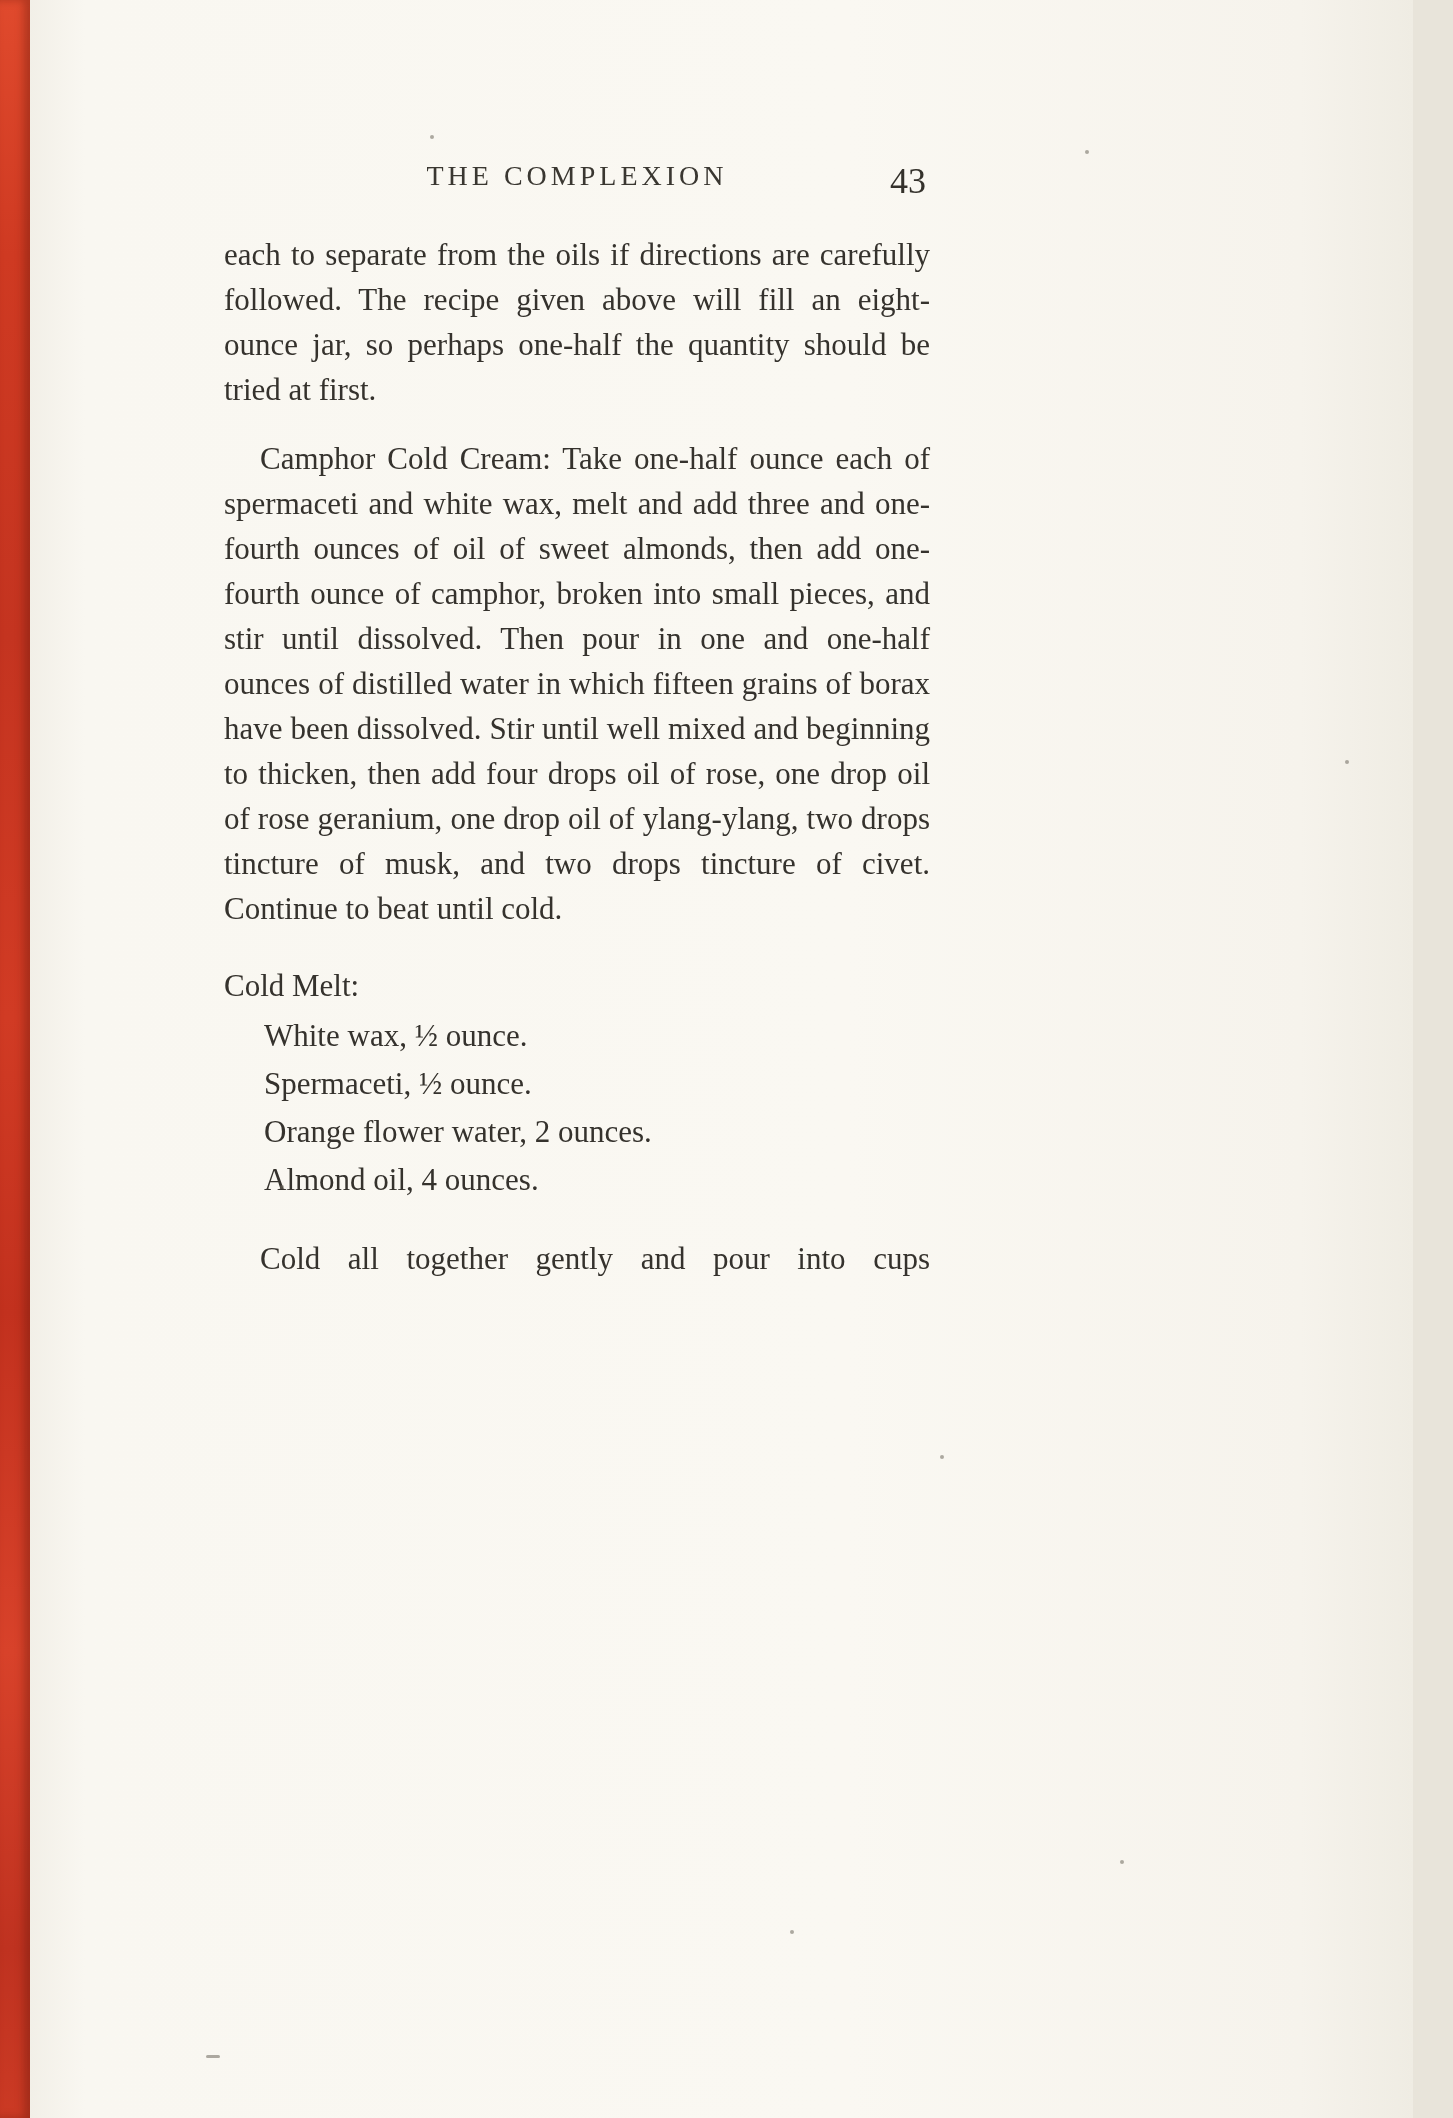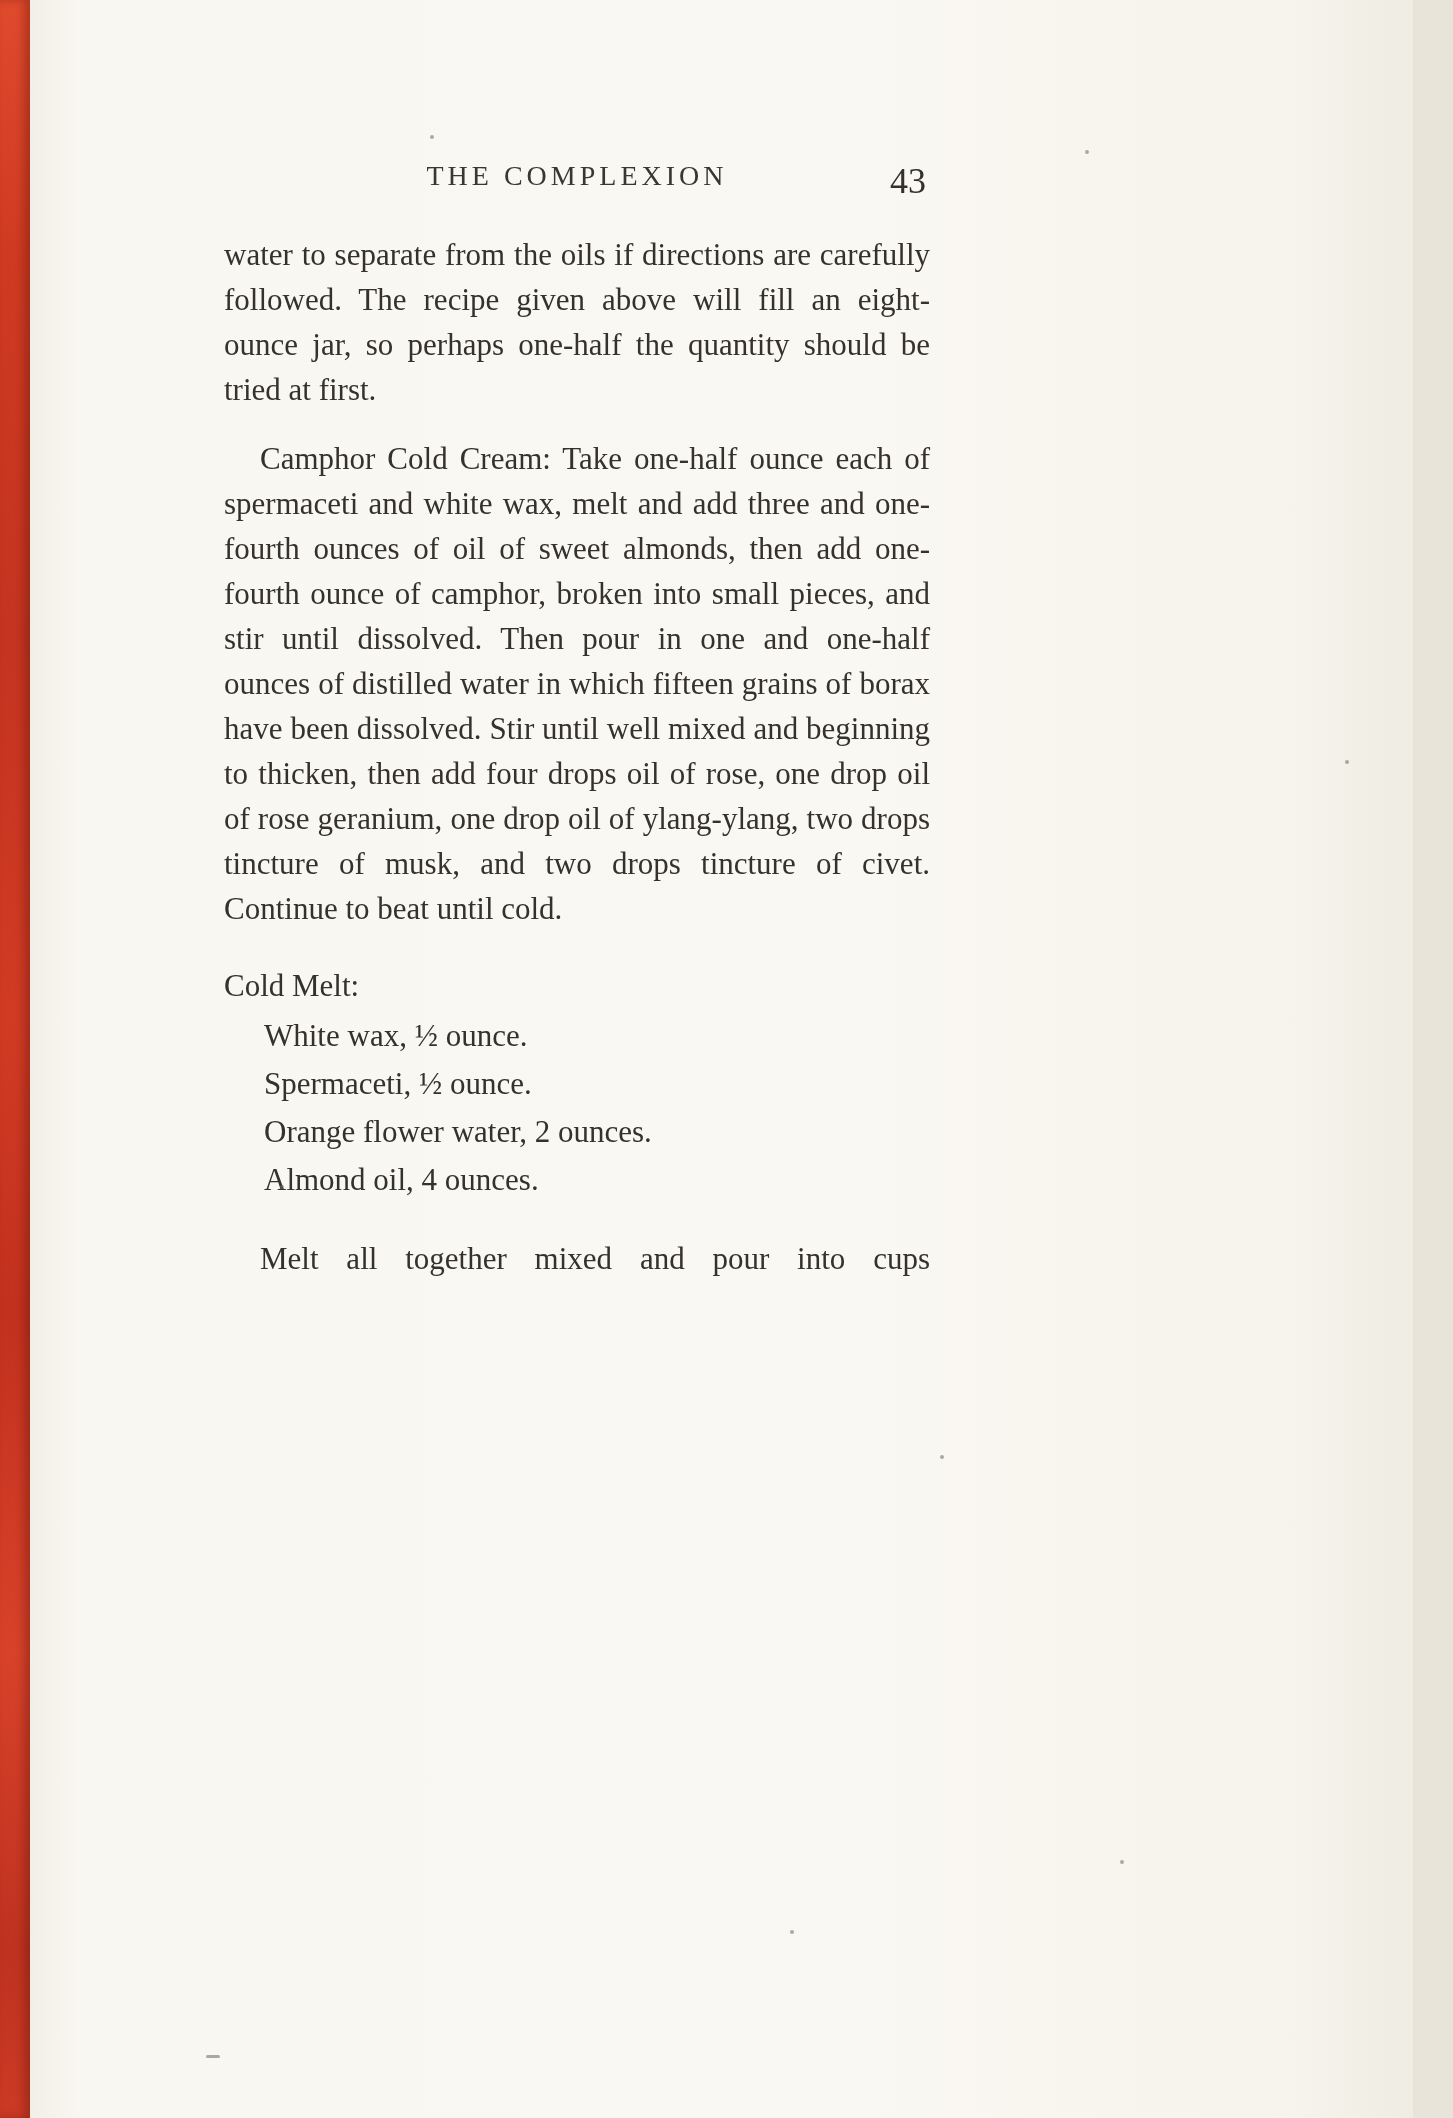--- a/index.html
+++ b/index.html
@@ -109,34 +109,34 @@
 
   <div class="text-block">
 
     <div class="running-header">
       <div class="running-title">THE COMPLEXION</div>
       <div class="page-number">43</div>
     </div>
 
     <div class="body-text">
 
-      <p class="para">water to separate from the oils if directions are carefully followed.  The recipe given above will fill an eight-ounce jar, so perhaps one-half the quantity should be tried at first.</p>
+      <p class="para">each to separate from the oils if directions are carefully followed.  The recipe given above will fill an eight-ounce jar, so perhaps one-half the quantity should be tried at first.</p>
 
       <p class="para first-indent">Camphor Cold Cream:  Take one-half ounce each of spermaceti and white wax, melt and add three and one-fourth ounces of oil of sweet almonds, then add one-fourth ounce of camphor, broken into small pieces, and stir until dissolved.  Then pour in one and one-half ounces of distilled water in which fifteen grains of borax have been dissolved.  Stir until well mixed and beginning to thicken, then add four drops oil of rose, one drop oil of rose geranium, one drop oil of ylang-ylang, two drops tincture of musk, and two drops tincture of civet. Continue to beat until cold.</p>
 
       <div class="recipe-title">Cold Melt:</div>
 
       <div class="ingredients">
         <div class="ingredient">White wax, ½ ounce.</div>
         <div class="ingredient">Spermaceti, ½ ounce.</div>
         <div class="ingredient">Orange flower water, 2 ounces.</div>
         <div class="ingredient">Almond oil, 4 ounces.</div>
       </div>
 
-      <p class="closing">Melt all together mixed and pour into cups</p>
+      <p class="closing">Cold all together gently and pour into cups</p>
 
     </div>
   </div>
 
   <div class="speck" style="left:430px; top:135px; width:4px; height:4px;"></div>
   <div class="speck" style="left:1085px; top:150px; width:4px; height:4px;"></div>
   <div class="speck" style="left:1345px; top:760px; width:4px; height:4px;"></div>
   <div class="speck" style="left:280px; top:1185px; width:4px; height:4px;"></div>
   <div class="speck" style="left:940px; top:1455px; width:4px; height:4px;"></div>
   <div class="speck" style="left:1120px; top:1860px; width:4px; height:4px;"></div>

